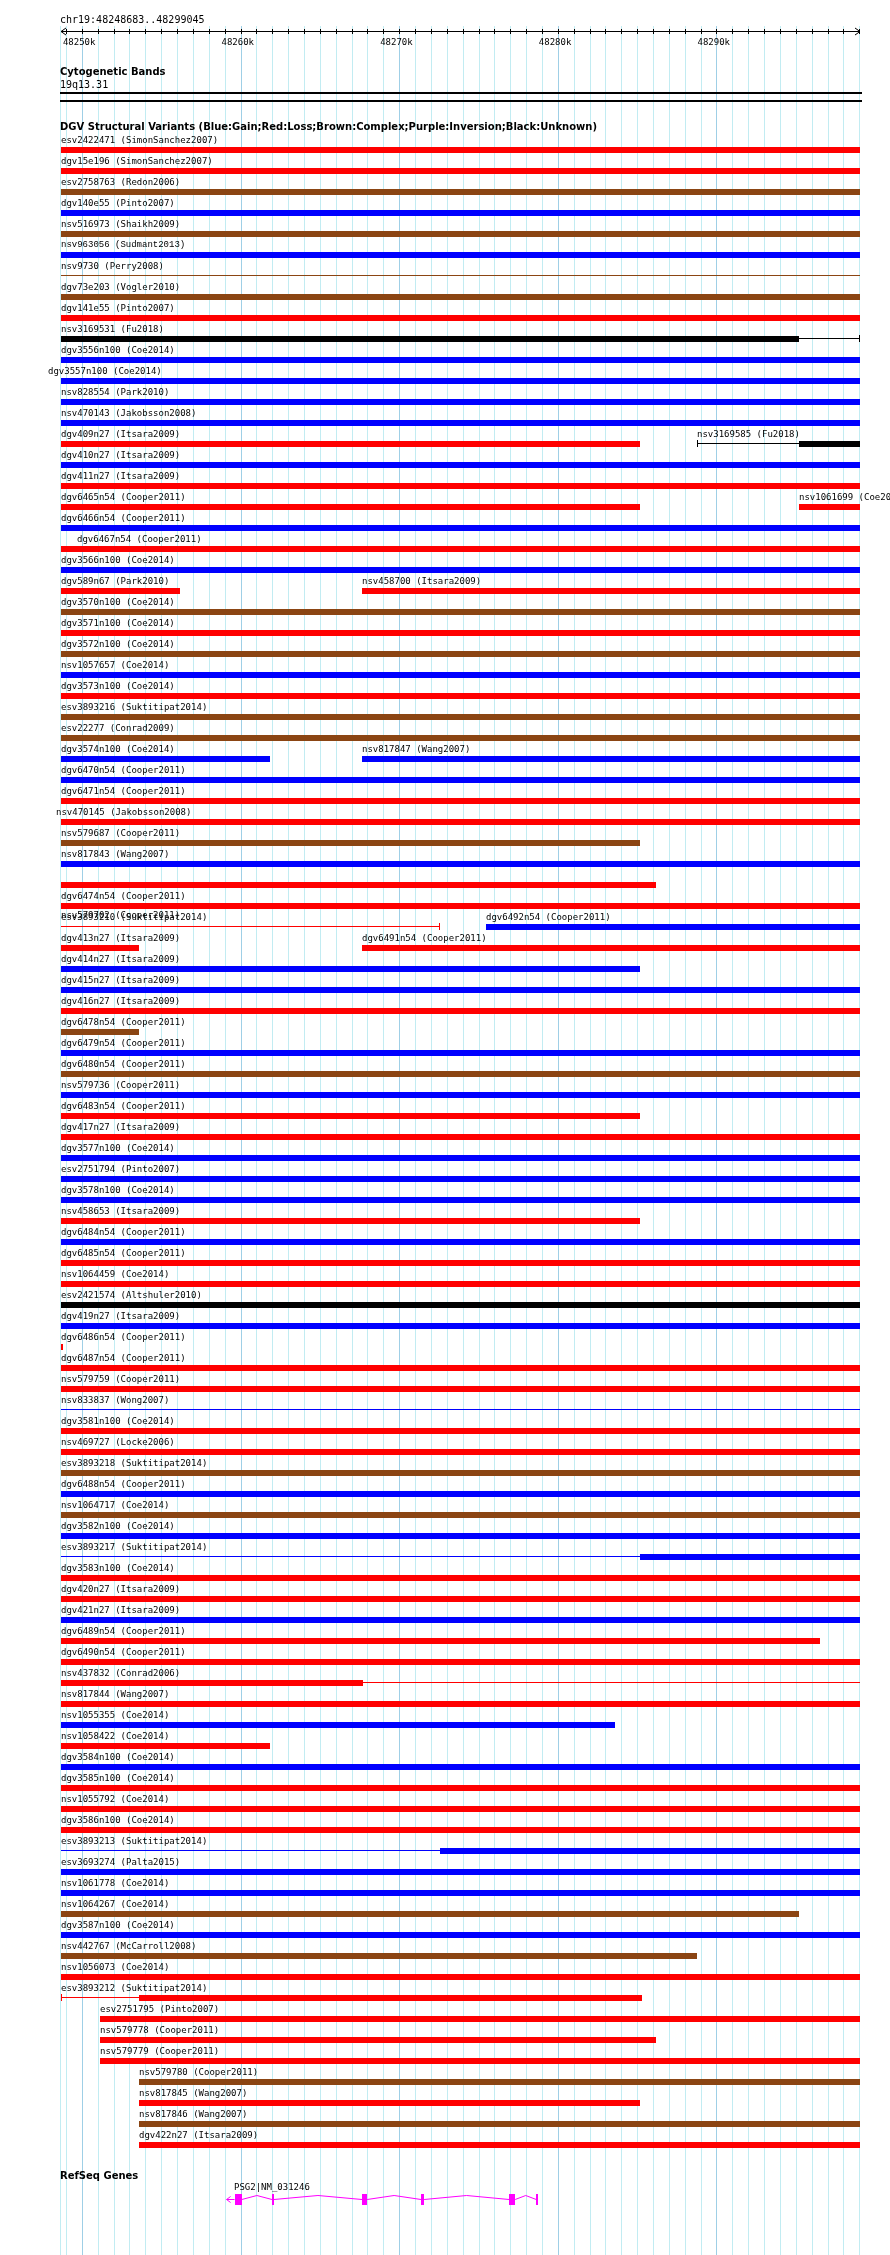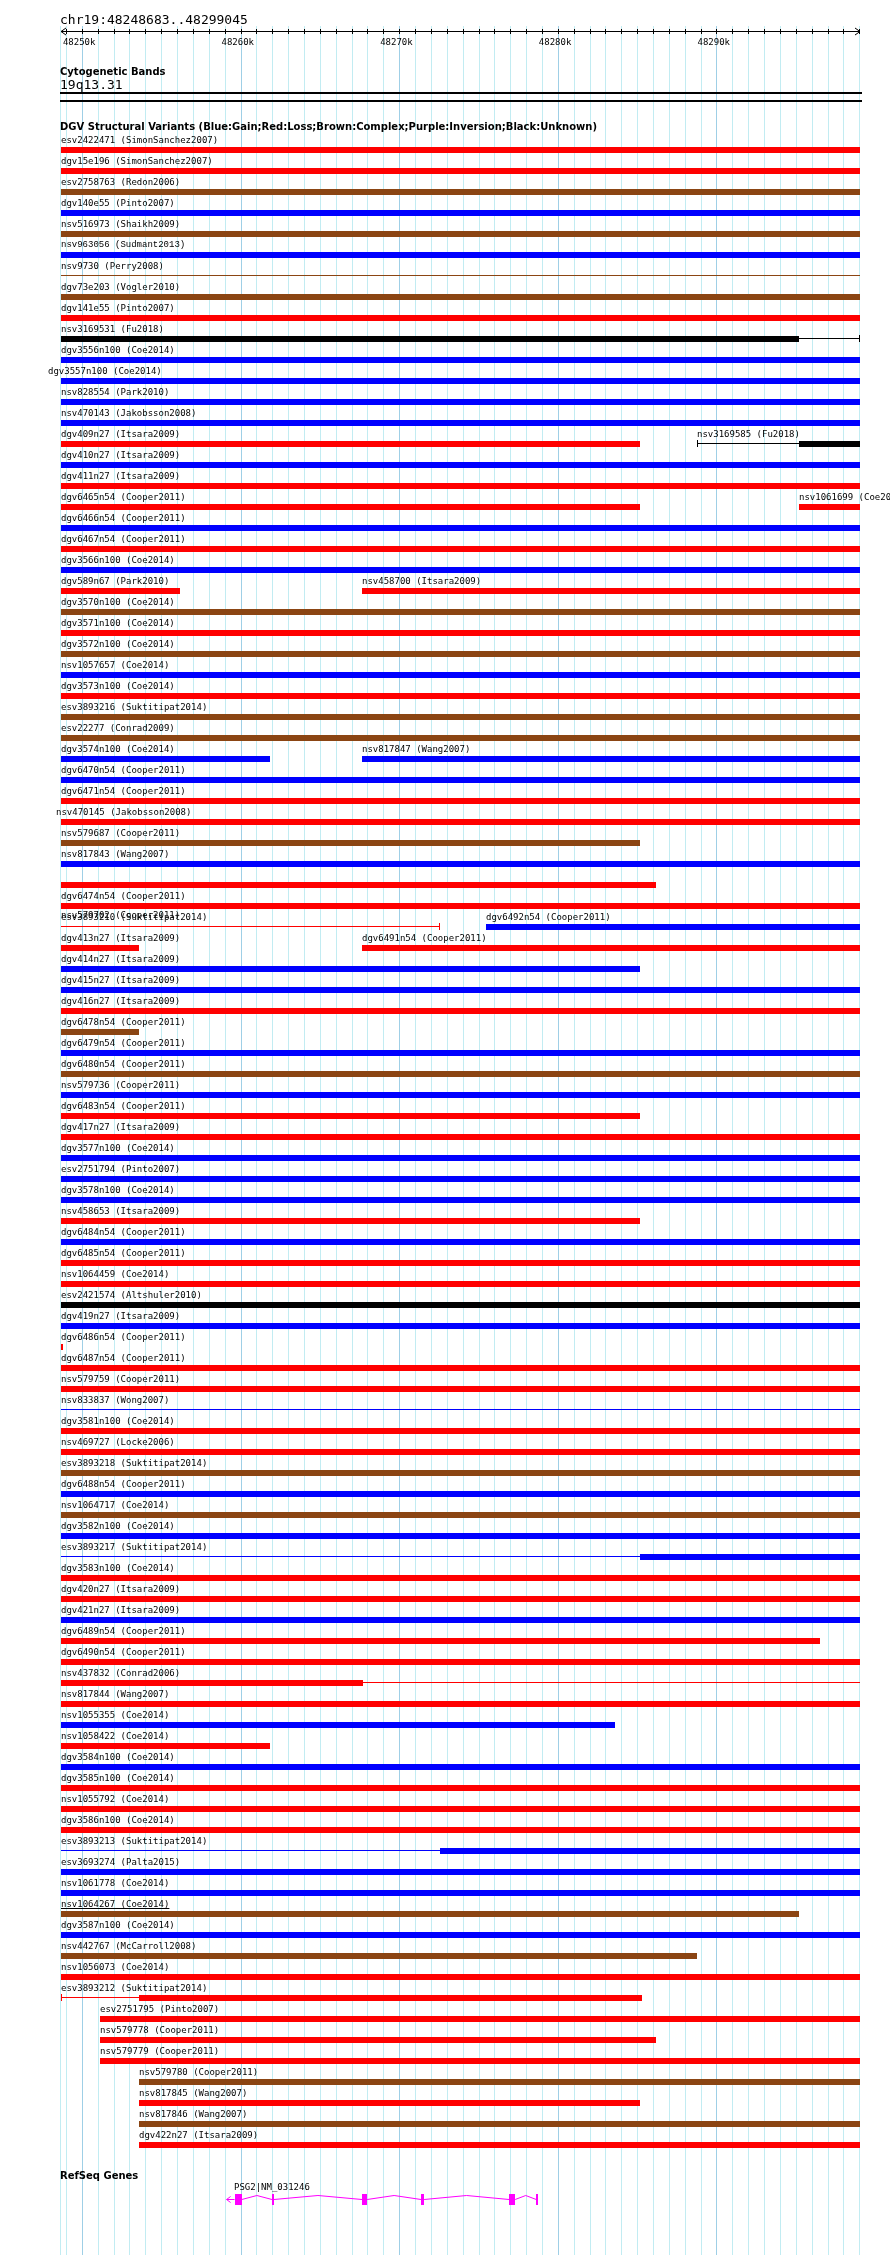--- a/index.html
+++ b/index.html
@@ -1,19 +1,19 @@
 <!DOCTYPE html>
 <html><head>
 <meta charset="utf-8">
 <style>
   html, body { margin: 0; padding: 0; background: #ffffff; }
   body { width: 890px; height: 2255px; position: relative; overflow: hidden;
          font-family: "DejaVu Sans Mono", monospace; }
   #grid { position: absolute; left: 0; top: 0; width: 890px; height: 2255px; }
-  .txt { position: absolute; font-family: "DejaVu Sans Mono", monospace; font-size: 13px;
+  .txt { position: absolute; font-family: "DejaVu Sans Mono", monospace; font-size: 10px;
          line-height: 11px; color: #000; white-space: nowrap; }
   .hdr { position: absolute; font-family: "DejaVu Sans", sans-serif; font-weight: bold;
          font-size: 10px; line-height: 12px; color: #000; white-space: nowrap; }
   .hline { position: absolute; height: 2px; background: #000; left: 60px; width: 802px; }
   .feat-label { position: absolute; font-family: "DejaVu Sans Mono", monospace;
                 font-size: 9px; line-height: 11px; color: #000; white-space: nowrap; cursor: pointer; }
   .track-title { cursor: default; }
 </style>
 </head>
 <body>
@@ -487,21 +487,21 @@
     <div class="feat-label" style="left: 48px; top: 366px;">dgv3557n100 (Coe2014)</div>
     <div class="feat-label" style="left: 61px; top: 387px;">nsv828554 (Park2010)</div>
     <div class="feat-label" style="left: 61px; top: 408px;">nsv470143 (Jakobsson2008)</div>
     <div class="feat-label" style="left: 61px; top: 429px;">dgv409n27 (Itsara2009)</div>
     <div class="feat-label" style="left: 697px; top: 429px;">nsv3169585 (Fu2018)</div>
     <div class="feat-label" style="left: 61px; top: 450px;">dgv410n27 (Itsara2009)</div>
     <div class="feat-label" style="left: 61px; top: 471px;">dgv411n27 (Itsara2009)</div>
     <div class="feat-label" style="left: 61px; top: 492px;">dgv6465n54 (Cooper2011)</div>
     <div class="feat-label" style="left: 799px; top: 492px;">nsv1061699 (Coe2014)</div>
     <div class="feat-label" style="left: 61px; top: 513px;">dgv6466n54 (Cooper2011)</div>
-    <div class="feat-label" style="left: 61px; top: 534px;">dgv6467n54 (Cooper2011)</div>
+    <div class="feat-label" style="left: 77px; top: 534px;">dgv6467n54 (Cooper2011)</div>
     <div class="feat-label" style="left: 61px; top: 555px;">dgv3566n100 (Coe2014)</div>
     <div class="feat-label" style="left: 61px; top: 576px;">dgv589n67 (Park2010)</div>
     <div class="feat-label" style="left: 362px; top: 576px;">nsv458700 (Itsara2009)</div>
     <div class="feat-label" style="left: 61px; top: 597px;">dgv3570n100 (Coe2014)</div>
     <div class="feat-label" style="left: 61px; top: 618px;">dgv3571n100 (Coe2014)</div>
     <div class="feat-label" style="left: 61px; top: 639px;">dgv3572n100 (Coe2014)</div>
     <div class="feat-label" style="left: 61px; top: 660px;">nsv1057657 (Coe2014)</div>
     <div class="feat-label" style="left: 61px; top: 681px;">dgv3573n100 (Coe2014)</div>
     <div class="feat-label" style="left: 61px; top: 702px;">esv3893216 (Suktitipat2014)</div>
     <div class="feat-label" style="left: 61px; top: 723px;">esv22277 (Conrad2009)</div>
@@ -556,21 +556,21 @@
     <div class="feat-label" style="left: 61px; top: 1689px;">nsv817844 (Wang2007)</div>
     <div class="feat-label" style="left: 61px; top: 1710px;">nsv1055355 (Coe2014)</div>
     <div class="feat-label" style="left: 61px; top: 1731px;">nsv1058422 (Coe2014)</div>
     <div class="feat-label" style="left: 61px; top: 1752px;">dgv3584n100 (Coe2014)</div>
     <div class="feat-label" style="left: 61px; top: 1773px;">dgv3585n100 (Coe2014)</div>
     <div class="feat-label" style="left: 61px; top: 1794px;">nsv1055792 (Coe2014)</div>
     <div class="feat-label" style="left: 61px; top: 1815px;">dgv3586n100 (Coe2014)</div>
     <div class="feat-label" style="left: 61px; top: 1836px;">esv3893213 (Suktitipat2014)</div>
     <div class="feat-label" style="left: 61px; top: 1857px;">esv3693274 (Palta2015)</div>
     <div class="feat-label" style="left: 61px; top: 1878px;">nsv1061778 (Coe2014)</div>
-    <div class="feat-label" style="left: 61px; top: 1899px; text-decoration: underline;">nsv1064267 (Coe2014)</div>
+    <div class="feat-label" style="left: 61px; top: 1899px;">nsv1064267 (Coe2014)</div>
     <div class="feat-label" style="left: 61px; top: 1920px;">dgv3587n100 (Coe2014)</div>
     <div class="feat-label" style="left: 61px; top: 1941px;">nsv442767 (McCarroll2008)</div>
     <div class="feat-label" style="left: 61px; top: 1962px;">nsv1056073 (Coe2014)</div>
     <div class="feat-label" style="left: 61px; top: 1983px;">esv3893212 (Suktitipat2014)</div>
     <div class="feat-label" style="left: 100px; top: 2004px;">esv2751795 (Pinto2007)</div>
     <div class="feat-label" style="left: 100px; top: 2025px;">nsv579778 (Cooper2011)</div>
     <div class="feat-label" style="left: 100px; top: 2046px;">nsv579779 (Cooper2011)</div>
     <div class="feat-label" style="left: 139px; top: 2067px;">nsv579780 (Cooper2011)</div>
     <div class="feat-label" style="left: 139px; top: 2088px;">nsv817845 (Wang2007)</div>
     <div class="feat-label" style="left: 139px; top: 2109px;">nsv817846 (Wang2007)</div>

